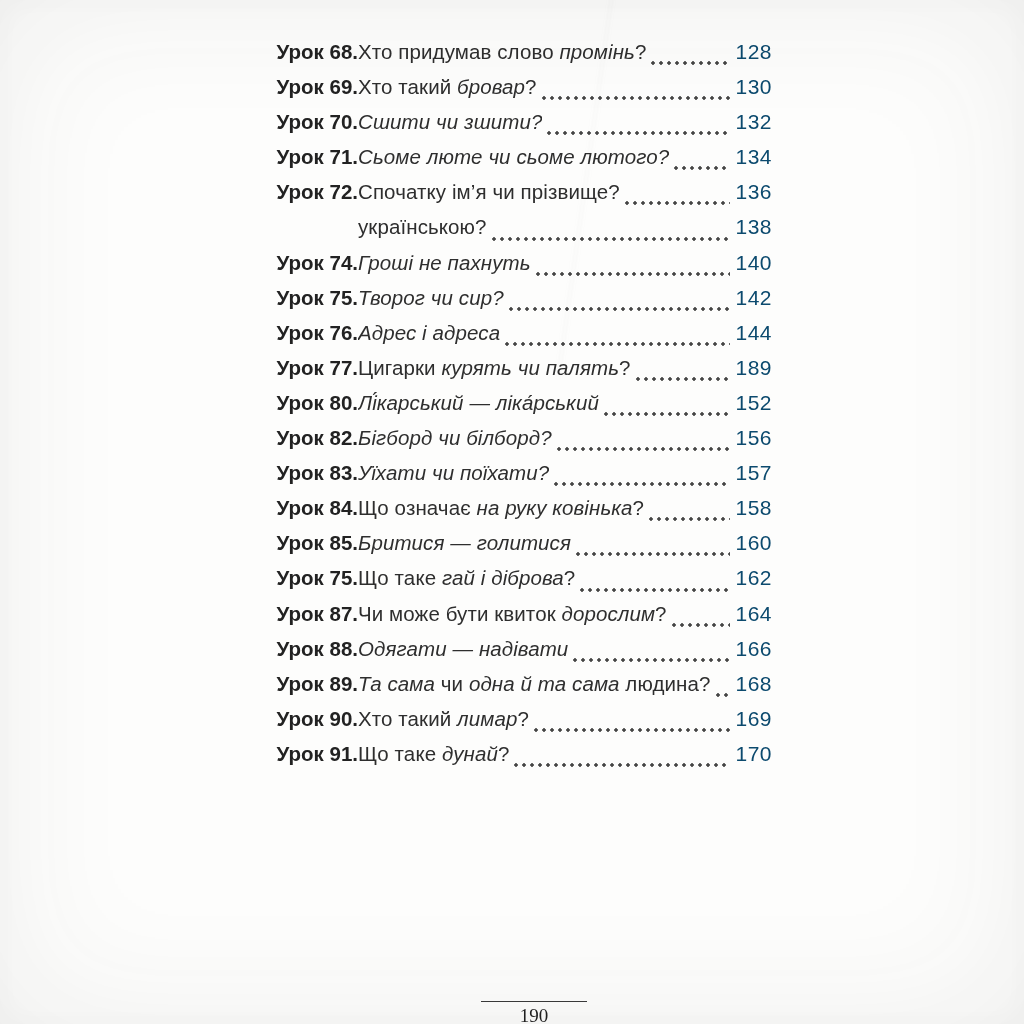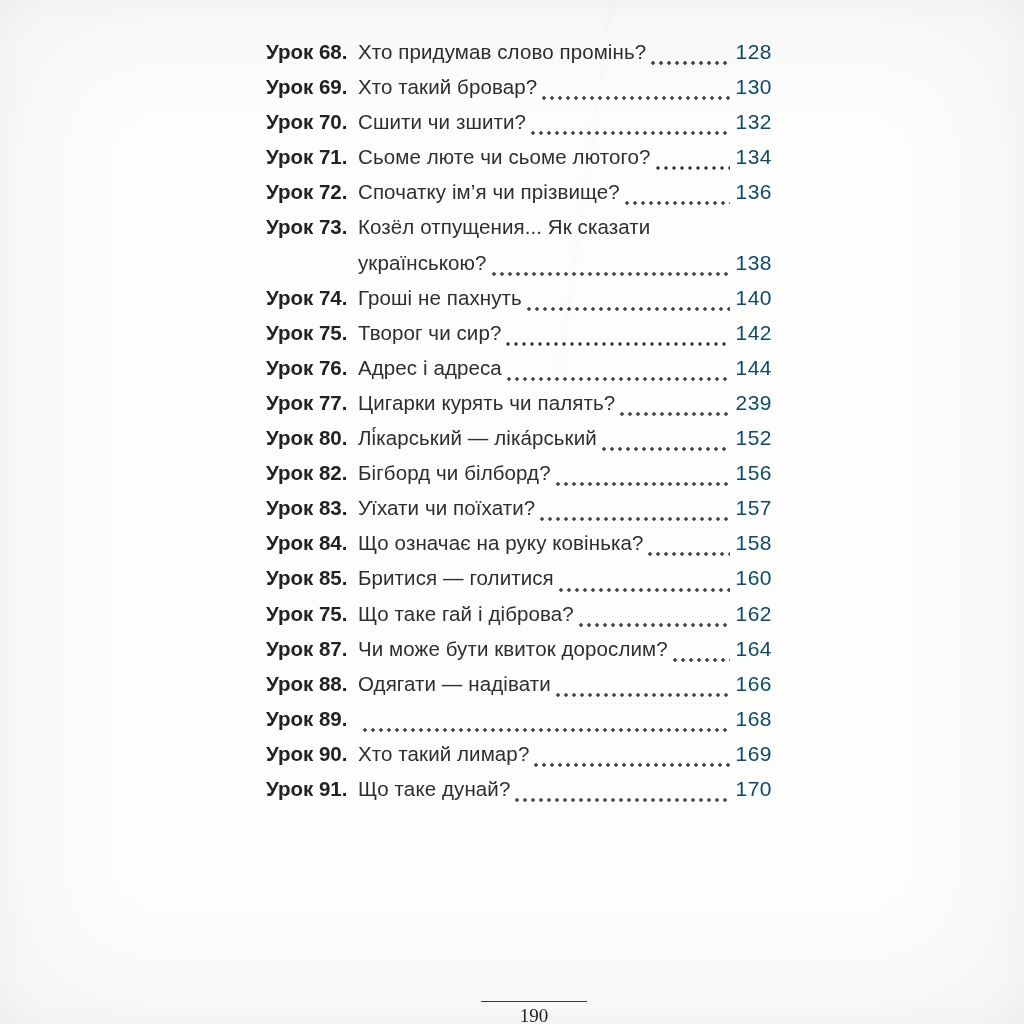--- a/index.html
+++ b/index.html
@@ -41,28 +41,29 @@
     align-items: baseline;
     height: 35.1px;
     font-size: 20.5px;
     color: #2e2e2e;
   }
   .label {
     flex: 0 0 92px;
     font-weight: 700;
     color: #222;
     white-space: nowrap;
+    text-align: right;
   }
   .title {
     flex: 0 1 auto;
     white-space: nowrap;
     overflow: hidden;
     letter-spacing: 0.1px;
   }
-  .title .it { }
+  .title .it { font-style: italic; }
   .leader {
     flex: 1 1 0;
     min-width: 0;
     align-self: stretch;
     margin: 0 5px 0 5px;
     background-image: radial-gradient(circle at 2px 2px, #454545 1.5px, rgba(0,0,0,0) 1.9px);
     background-size: 8px 5px;
     background-repeat: repeat-x;
     background-position: left bottom 9px;
   }
@@ -119,25 +120,20 @@
     <span class="leader"></span>
     <span class="pg">134</span>
   </div>
     <div class="row">
     <span class="label">Урок 72.</span>
     <span class="title"><span>Спочатку ім’я чи прізвище?</span></span>
     <span class="leader"></span>
     <span class="pg">136</span>
   </div>
     <div class="row">
-    <span class="label">Урок 73.</span>
-    <span class="title"><span>Козёл отпущения... Як сказати</span></span>
-
-  </div>
-    <div class="row">
     <span class="label"></span>
     <span class="title"><span>українською?</span></span>
     <span class="leader"></span>
     <span class="pg">138</span>
   </div>
     <div class="row">
     <span class="label">Урок 74.</span>
     <span class="title"><span class="it">Гроші не пахнуть</span></span>
     <span class="leader"></span>
     <span class="pg">140</span>
@@ -151,21 +147,21 @@
     <div class="row">
     <span class="label">Урок 76.</span>
     <span class="title"><span class="it">Адрес і адреса</span></span>
     <span class="leader"></span>
     <span class="pg">144</span>
   </div>
     <div class="row">
     <span class="label">Урок 77.</span>
     <span class="title"><span>Цигарки </span><span class="it">курять чи палять</span><span>?</span></span>
     <span class="leader"></span>
-    <span class="pg">239</span>
+    <span class="pg">189</span>
   </div>
     <div class="row">
     <span class="label">Урок 80.</span>
     <span class="title"><span class="it">Лі́карський — ліка́рський</span></span>
     <span class="leader"></span>
     <span class="pg">152</span>
   </div>
     <div class="row">
     <span class="label">Урок 82.</span>
     <span class="title"><span class="it">Бігборд чи білборд?</span></span>
@@ -203,20 +199,21 @@
     <span class="pg">164</span>
   </div>
     <div class="row">
     <span class="label">Урок 88.</span>
     <span class="title"><span class="it">Одягати — надівати</span></span>
     <span class="leader"></span>
     <span class="pg">166</span>
   </div>
     <div class="row">
     <span class="label">Урок 89.</span>
+    <span class="title"><span class="it">Та сама</span><span> чи </span><span class="it">одна й та сама</span><span> людина?</span></span>
     <span class="leader"></span>
     <span class="pg">168</span>
   </div>
     <div class="row">
     <span class="label">Урок 90.</span>
     <span class="title"><span>Хто такий </span><span class="it">лимар</span><span>?</span></span>
     <span class="leader"></span>
     <span class="pg">169</span>
   </div>
     <div class="row">

